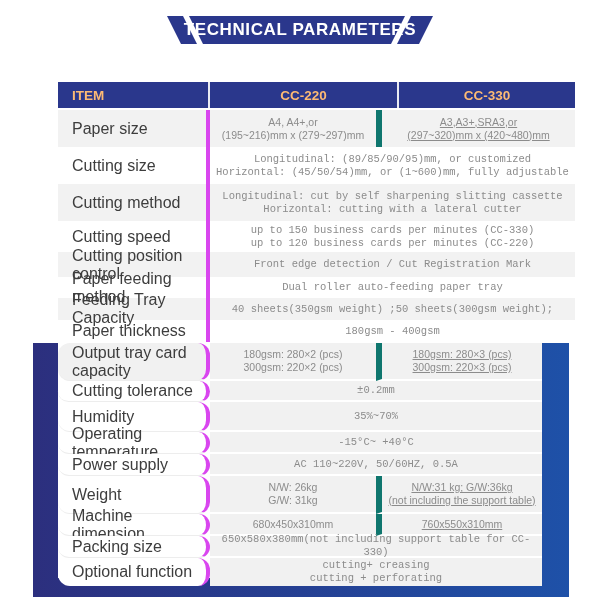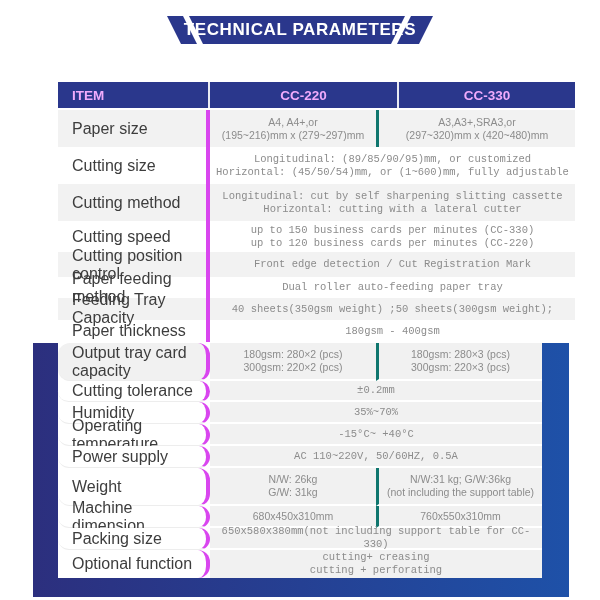--- a/index.html
+++ b/index.html
@@ -9,36 +9,36 @@
   .banner{position:absolute;left:167px;top:16px;width:266px;height:28px;}
   .banner .piece{position:absolute;inset:0;background:var(--blue);}
   .banner .wedge{clip-path:polygon(0px 0,16px 0,30px 100%,14px 100%);}
   .banner .main{clip-path:polygon(22px 0,238px 0,224px 100%,36px 100%);}
   .banner .rstrip{clip-path:polygon(244px 0,266px 0,252px 100%,230px 100%);}
   .banner .txt{position:absolute;inset:0;display:flex;align-items:center;justify-content:center;
     color:#fff;font-size:17px;font-weight:bold;letter-spacing:.6px;white-space:nowrap;}
 
   
   .table-top{position:absolute;left:58px;top:82px;width:517px;}
-  .thead{display:flex;height:26px;margin-bottom:2px;color:#f0abfc;font-weight:bold;font-size:13.5px;}
+  .thead{display:flex;height:26px;margin-bottom:2px;color:#fdba74;font-weight:bold;font-size:13.5px;}
   .thead>div{background:var(--blue);box-sizing:border-box;display:flex;align-items:center;}
   .th-item{width:152px;padding-left:14px;border-right:2px solid #e8eaf2;}
   .th-220{width:189px;justify-content:center;border-right:2px solid #e8eaf2;}
   .th-330{flex:1;justify-content:center;}
 
   .row{display:flex;box-sizing:border-box;}
   .gray{background:#f2f2f2;}
   .lbl{width:152px;box-sizing:border-box;padding-left:14px;display:flex;align-items:center;
        font-size:16px;color:#3d3d3d;border-right:4px solid #d946ef;}
   .val{flex:1;display:flex;flex-direction:column;justify-content:center;align-items:center;
        text-align:center;font-size:10.5px;color:#8c8c8c;line-height:13px;font-family:Liberation Mono, monospace;}
   .vcol{display:flex;flex-direction:column;justify-content:center;align-items:center;
         text-align:center;font-size:10.5px;color:#8c8c8c;line-height:13px;box-sizing:border-box;}
   .v220{width:166px;}
-  .v330{flex:1;border-left:3px solid #0f766e;}
+  .v330{flex:1;border-left:6px solid #0f766e;text-decoration:underline;}
 
   
   .frame{position:absolute;left:33px;top:343px;width:536px;height:254px;
          background:linear-gradient(90deg,#2c2f7e 0%,#1e51a8 100%);}
   .table-bottom{position:absolute;left:25px;top:0;width:484px;height:235px;background:#fff;}
   .lrow .lbl{background:#fff;border-bottom:1px solid #ededed;border-radius:12px;}
   .lrow .val,.lrow .vcol{background:#f1f1f1;border-bottom:2px solid #fff;}
   .lrow.full-gray .lbl{background:#f1f1f1;}
   .lrow.last .lbl{border-bottom:none;}
   .lrow.last .val,.lrow.last .vcol{border-bottom:none;}
@@ -142,21 +142,21 @@
         </div>
       </div>
 
       <div class="row lrow" style="height:21px">
         <div class="lbl">Cutting tolerance</div>
         <div class="val">
           <div>±0.2mm</div>
         </div>
       </div>
 
-      <div class="row lrow" style="height:22px">
+      <div class="row lrow" style="height:30px">
         <div class="lbl">Humidity</div>
         <div class="val">
           <div>35%~70%</div>
         </div>
       </div>
 
       <div class="row lrow" style="height:22px">
         <div class="lbl">Operating temperature</div>
         <div class="val">
           <div>-15°C~ +40°C</div>

